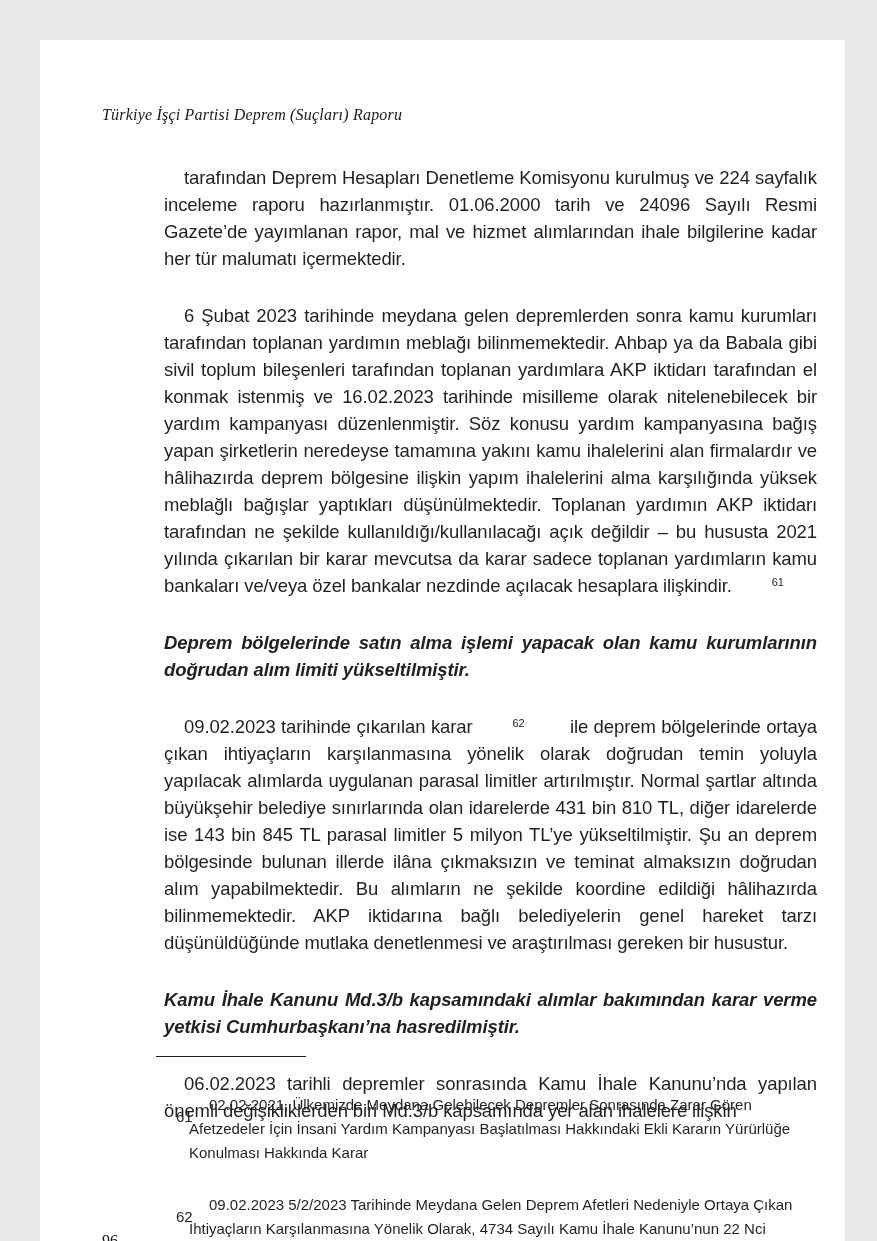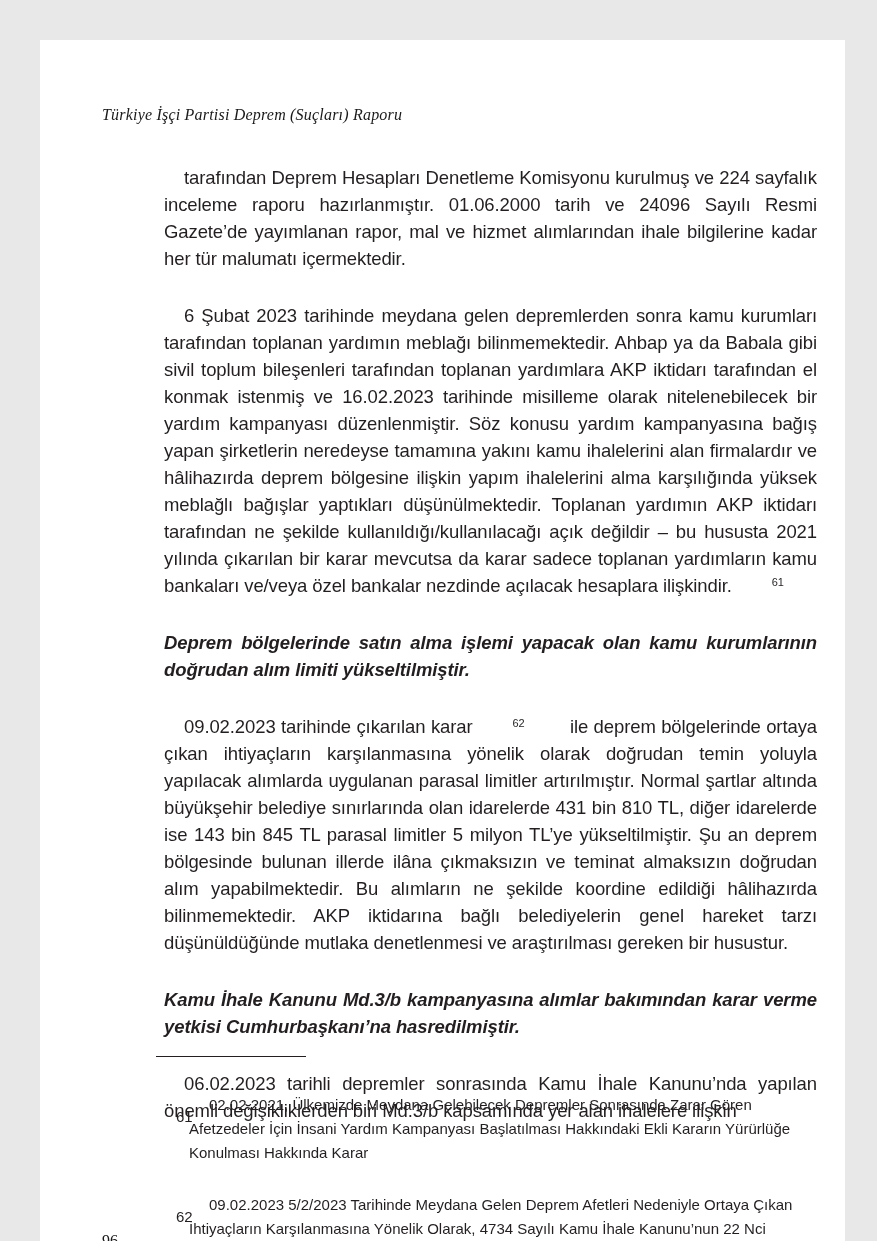--- a/index.html
+++ b/index.html
@@ -93,21 +93,21 @@
   <div class="content">
 
     <p><span>tarafından Deprem Hesapları Denetleme Komisyonu kurulmuş ve 224 sayfalık inceleme raporu hazırlanmıştır. 01.06.2000 tarih ve 24096 Sayılı Resmi Gazete’de yayımlanan rapor, mal ve hizmet alımlarından ihale bilgilerine kadar her tür malumatı içermektedir.</span></p>
 
     <p><span>6 Şubat 2023 tarihinde meydana gelen depremlerden sonra kamu kurumları tarafından toplanan yardımın meblağı bilinmemektedir. Ahbap ya da Babala gibi sivil toplum bileşenleri tarafından toplanan yardımlara AKP iktidarı tarafından el konmak istenmiş ve 16.02.2023 tarihinde misilleme olarak nitelenebilecek bir yardım kampanyası düzenlenmiştir. Söz konusu yardım kampanyasına bağış yapan şirketlerin neredeyse tamamına yakını kamu ihalelerini alan firmalardır ve hâlihazırda deprem bölgesine ilişkin yapım ihalelerini alma karşılığında yüksek meblağlı bağışlar yaptıkları düşünülmektedir. Toplanan yardımın AKP iktidarı tarafından ne şekilde kullanıldığı/kullanılacağı açık değildir – bu hususta 2021 yılında çıkarılan bir karar mevcutsa da karar sadece toplanan yardımların kamu bankaları ve/veya özel bankalar nezdinde açılacak hesaplara ilişkindir.</span><sup class="fn-ref">61</sup></p>
 
     <h2>Deprem bölgelerinde satın alma işlemi yapacak olan kamu kurumlarının doğrudan alım limiti yükseltilmiştir.</h2>
 
     <p><span>09.02.2023 tarihinde çıkarılan karar</span><sup class="fn-ref">62</sup><span> ile deprem bölgelerinde ortaya çıkan ihtiyaçların karşılanmasına yönelik olarak doğrudan temin yoluyla yapılacak alımlarda uygulanan parasal limitler artırılmıştır. Normal şartlar altında büyükşehir belediye sınırlarında olan idarelerde 431 bin 810 TL, diğer idarelerde ise 143 bin 845 TL parasal limitler 5 milyon TL’ye yükseltilmiştir. Şu an deprem bölgesinde bulunan illerde ilâna çıkmaksızın ve teminat almaksızın doğrudan alım yapabilmektedir. Bu alımların ne şekilde koordine edildiği hâlihazırda bilinmemektedir. AKP iktidarına bağlı belediyelerin genel hareket tarzı düşünüldüğünde mutlaka denetlenmesi ve araştırılması gereken bir husustur.</span></p>
 
-    <h2>Kamu İhale Kanunu Md.3/b kampanyasına alımlar bakımından karar verme yetkisi Cumhurbaşkanı’na hasredilmiştir.</h2>
+    <h2>Kamu İhale Kanunu Md.3/b kapsamındaki alımlar bakımından karar verme yetkisi Cumhurbaşkanı’na hasredilmiştir.</h2>
 
     <p><span>06.02.2023 tarihli depremler sonrasında Kamu İhale Kanunu’nda yapılan önemli değişikliklerden biri Md.3/b kapsamında yer alan ihalelere ilişkin</span></p>
 
   </div>
 
   <div class="footnote-block">
     <div class="fn-separator"></div>
 
     <div class="footnote">
       <span class="fn-number">61</span>

